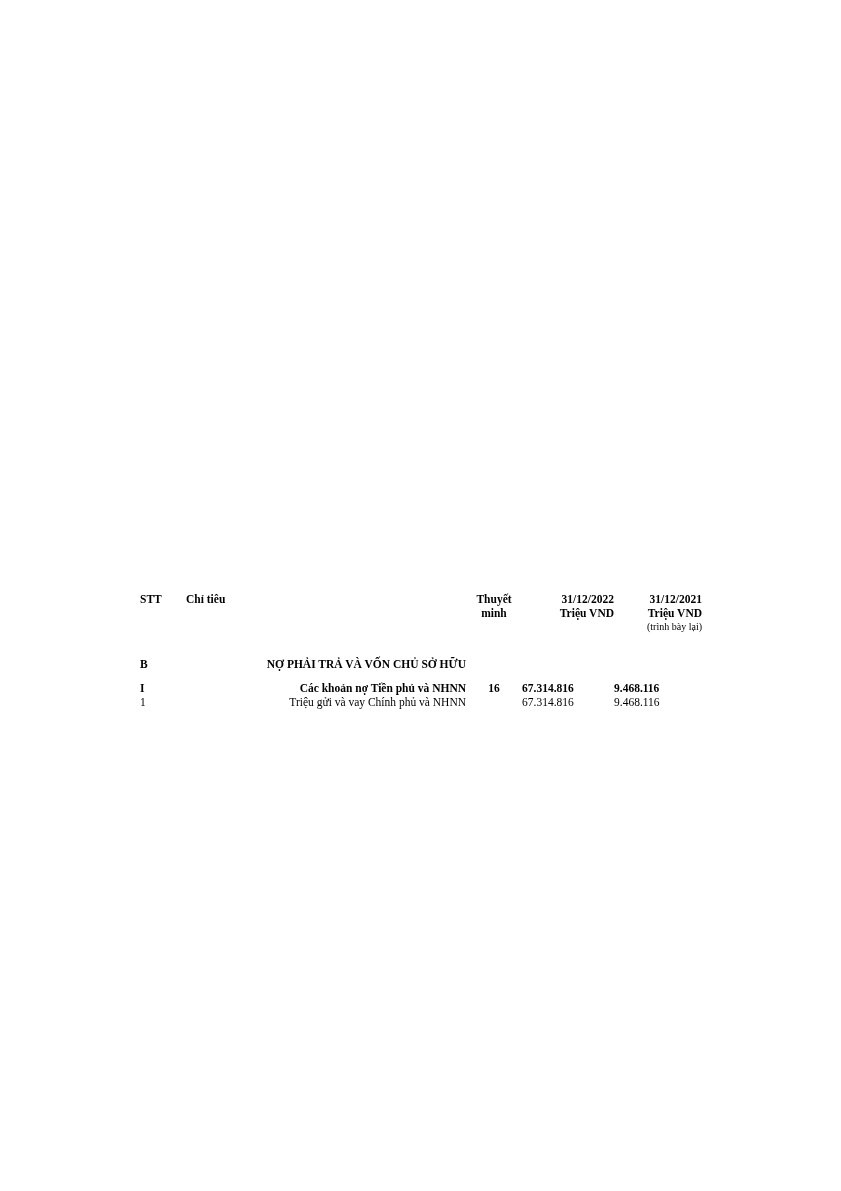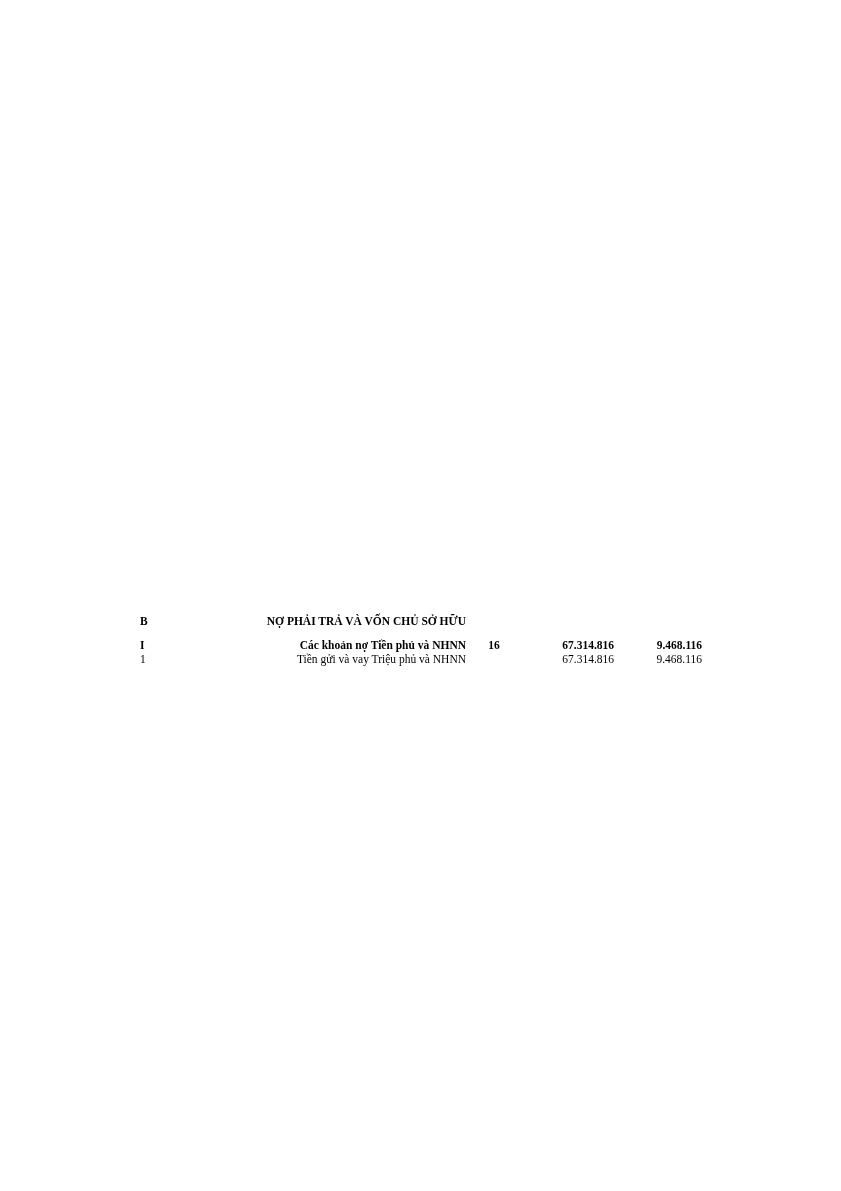--- a/index.html
+++ b/index.html
@@ -82,36 +82,53 @@
   }
   .group-row td {
     font-weight: bold;
   }
   .item-row td {
     font-weight: normal;
   }
   .cell-stt { text-align: left; }
   .cell-label { text-align: right; }
   .cell-note { text-align: center; margin-top: 36px; }
-  .cell-amount { text-align: right; padding-right: 2px; }
+  .cell-amount { text-align: left; padding-right: 2px; }
 </style>
 </head>
 <body>
 
 <div class="page">
 
   <table class="statement-table">
     <colgroup>
       <col class="col-stt">
       <col class="col-label">
       <col class="col-note">
       <col class="col-y1">
       <col class="col-y2">
     </colgroup>
     <tbody>
+      <tr class="header-row">
+        <td class="hdr-stt">STT</td>
+        <td class="hdr-label">Chỉ tiêu</td>
+        <td class="hdr-note">
+          <span class="hdr-unit">Thuyết</span>
+          <span class="hdr-unit">minh</span>
+        </td>
+        <td class="hdr-amount">
+          <span class="hdr-unit">31/12/2022</span>
+          <span class="hdr-unit">Triệu VND</span>
+        </td>
+        <td class="hdr-amount">
+          <span class="hdr-unit">31/12/2021</span>
+          <span class="hdr-unit">Triệu VND</span>
+          <span class="hdr-sub">(trình bày lại)</span>
+        </td>
+      </tr>
 
       <tr class="spacer-row">
         <td></td>
           <td></td>
           <td></td>
           <td></td>
           <td></td>
       </tr>
 
       <tr class="section-row">
@@ -133,21 +150,21 @@
       <tr class="group-row">
         <td class="cell-stt">I</td>
         <td class="cell-label">Các khoản nợ Tiền phủ và NHNN</td>
         <td class="cell-note">16</td>
         <td class="cell-amount">67.314.816</td>
         <td class="cell-amount">9.468.116</td>
       </tr>
 
       <tr class="item-row">
         <td class="cell-stt">1</td>
-        <td class="cell-label">Tiền gửi và vay Triệu phủ và NHNN</td>
+        <td class="cell-label">Triệu gửi và vay Chính phủ và NHNN</td>
         <td class="cell-note"></td>
         <td class="cell-amount">67.314.816</td>
         <td class="cell-amount">9.468.116</td>
       </tr>
     </tbody>
   </table>
 
 </div>
 
 </body></html>

